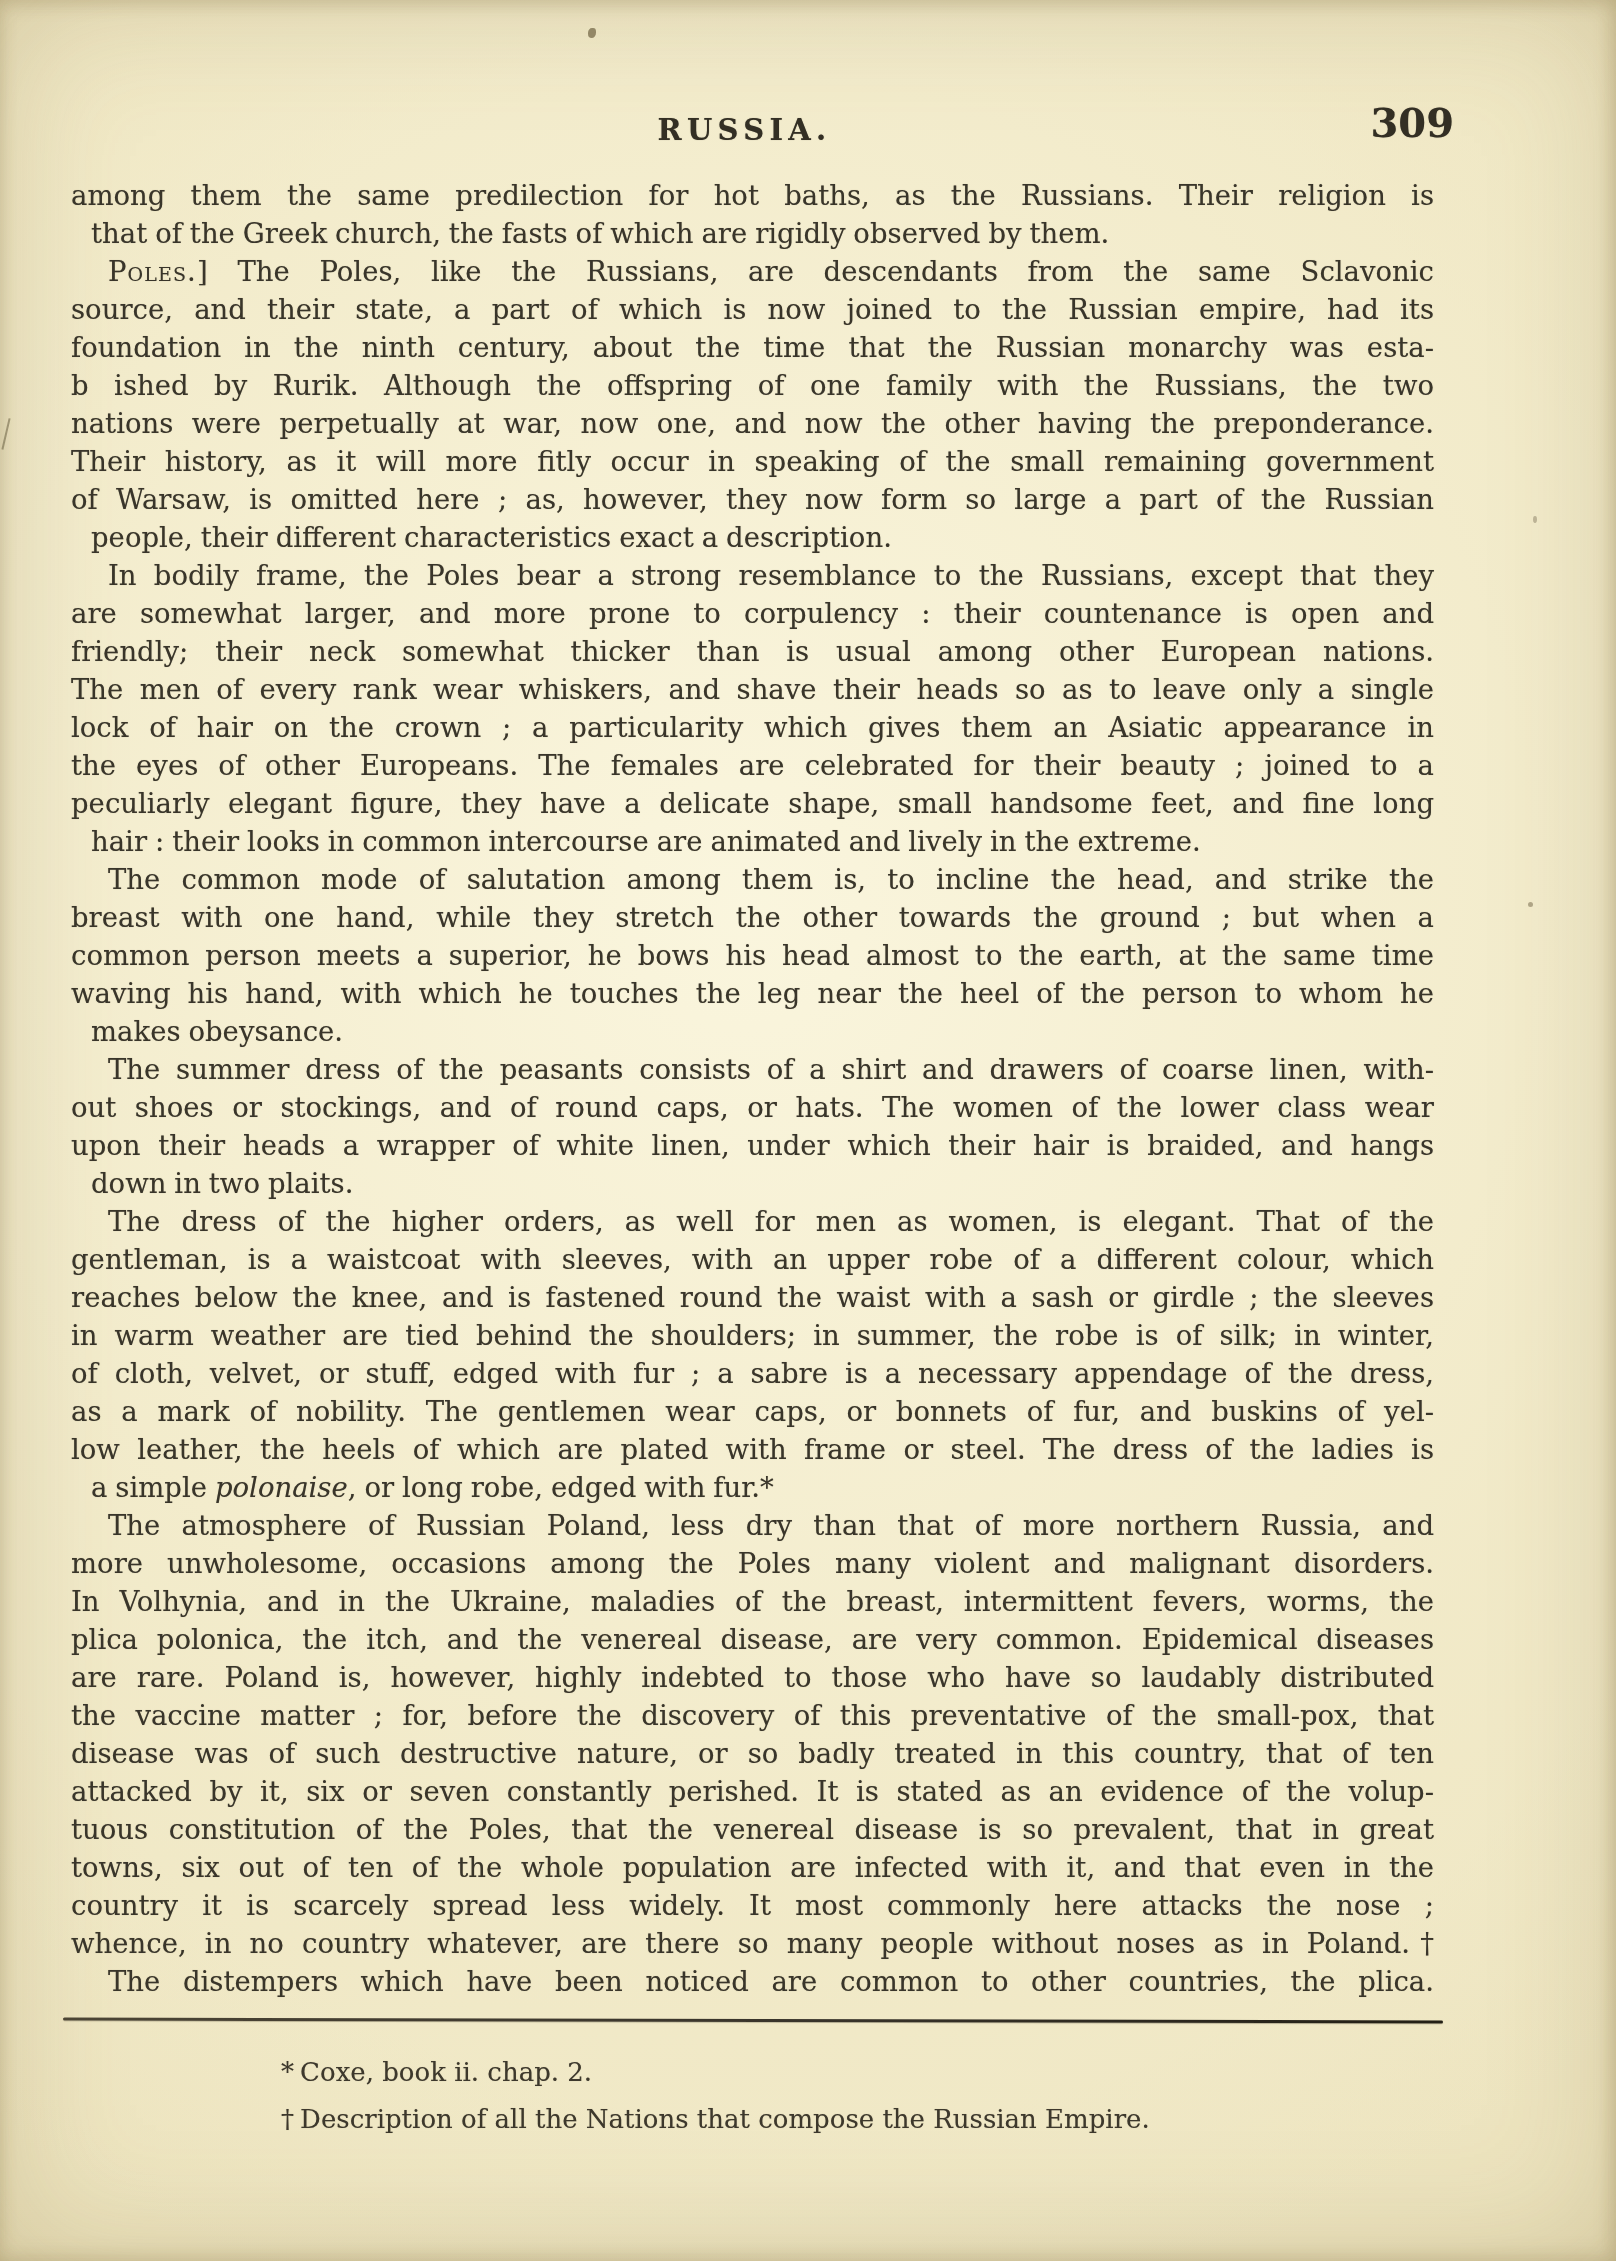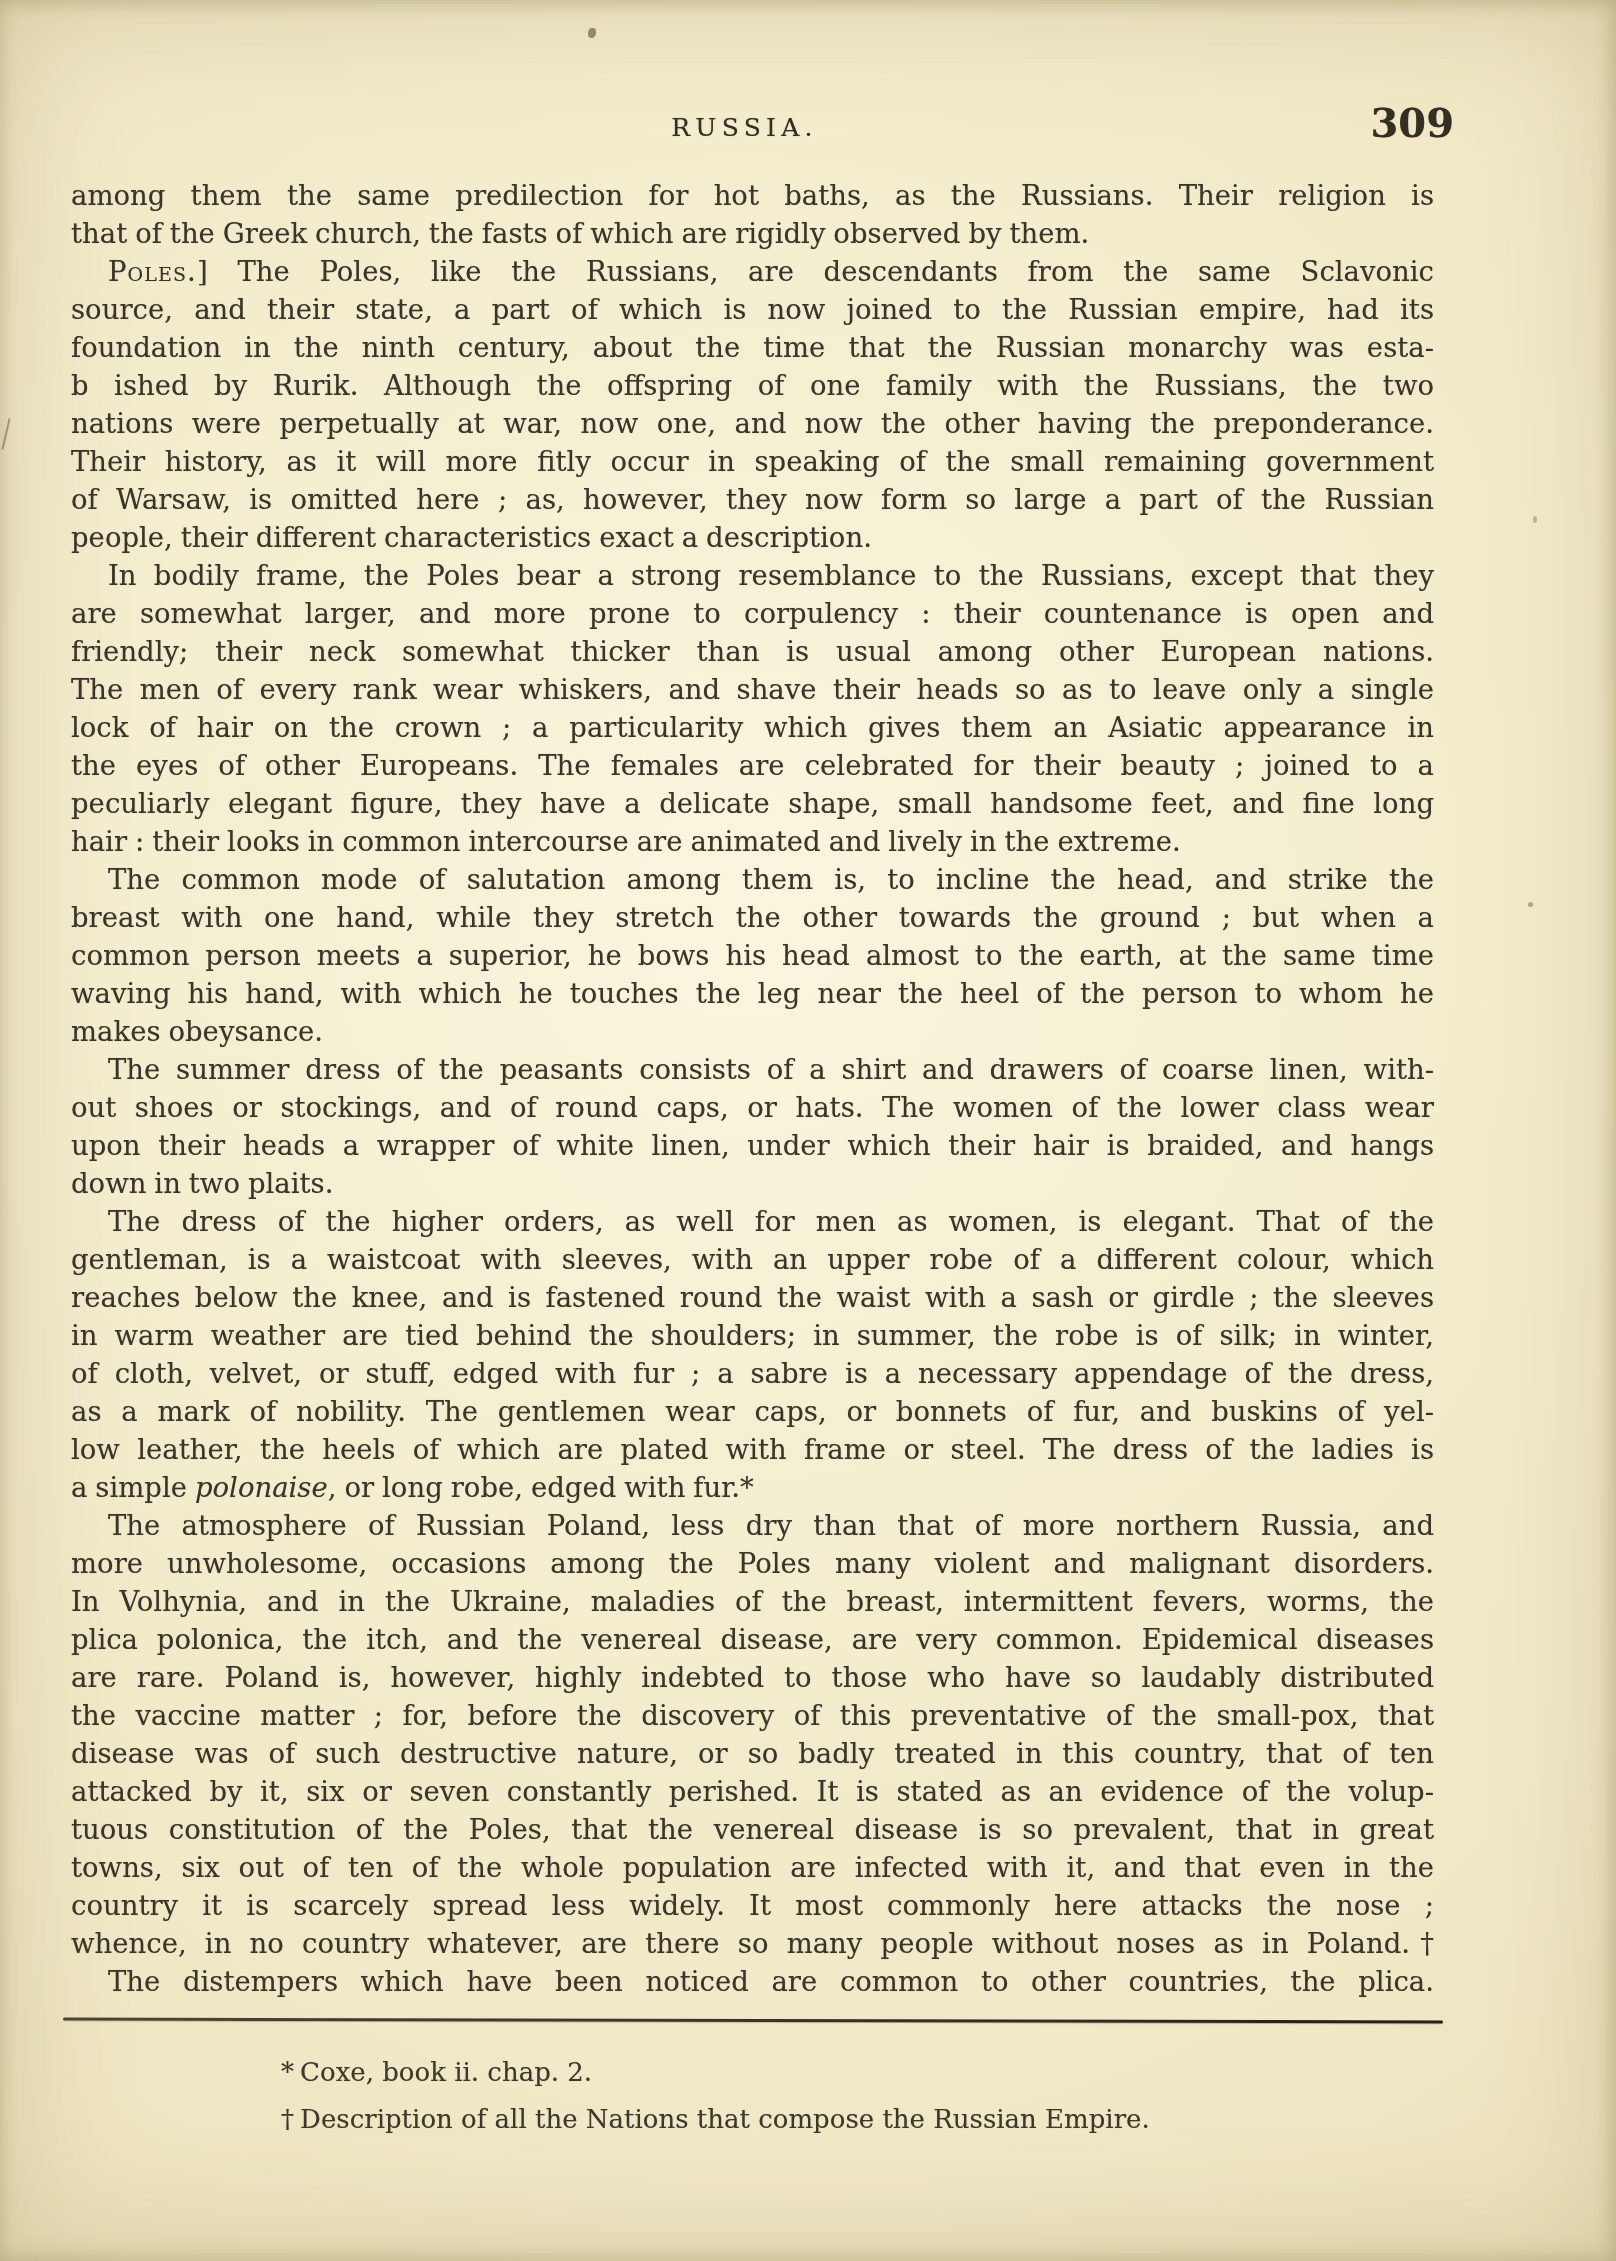--- a/index.html
+++ b/index.html
@@ -20,22 +20,22 @@
       inset 0 0 130px rgba(121,100,48,0.22),
       inset 0 6.1px 17px rgba(121,100,48,0.14),
       inset -7.6px 0 18.3px rgba(121,100,48,0.12),
       inset 0 -7.6px 20px rgba(121,100,48,0.10);
   }
 
   .running-title {
     position: absolute;
     top: 113px; left: 0; right: 128px;
     text-align: center;
-    font-size: 25px;
-    font-weight: normal;
+    font-size: 29px;
+    font-weight: bold;
     letter-spacing: 5.3px;
     color: #332f24;
     text-shadow: 0 0 0.8px rgba(51,47,36,0.5);
   }
 
   .page-number {
     position: absolute;
     top: 99px; right: 163px;
     font-size: 40px;
     font-weight: bold;
@@ -51,21 +51,21 @@
     line-height: 38px;
     word-spacing: -0.8px;
     text-shadow: 0 0 0.8px rgba(58,52,38,0.38);
   }
 
   .line {
     height: 38px;
     text-align: justify;
     text-align-last: justify;
   }
-  .line.unjust { text-align-last: left; }
+  .line.unjust { text-align-last: left; margin-left: 20px; }
   .line.indent { text-indent: 37px; }
   .line i { font-style: italic; }
   .sc { font-variant: small-caps; letter-spacing: 1.1px; }
 
   .footnote-rule {
     position: absolute;
     top: 2019px; left: 63px;
     width: 1380px; height: 3.1px;
     border-radius: 2.3px;
     background: linear-gradient(90deg, #4c4535 0%, #38332a 55%, #231f15 100%);

